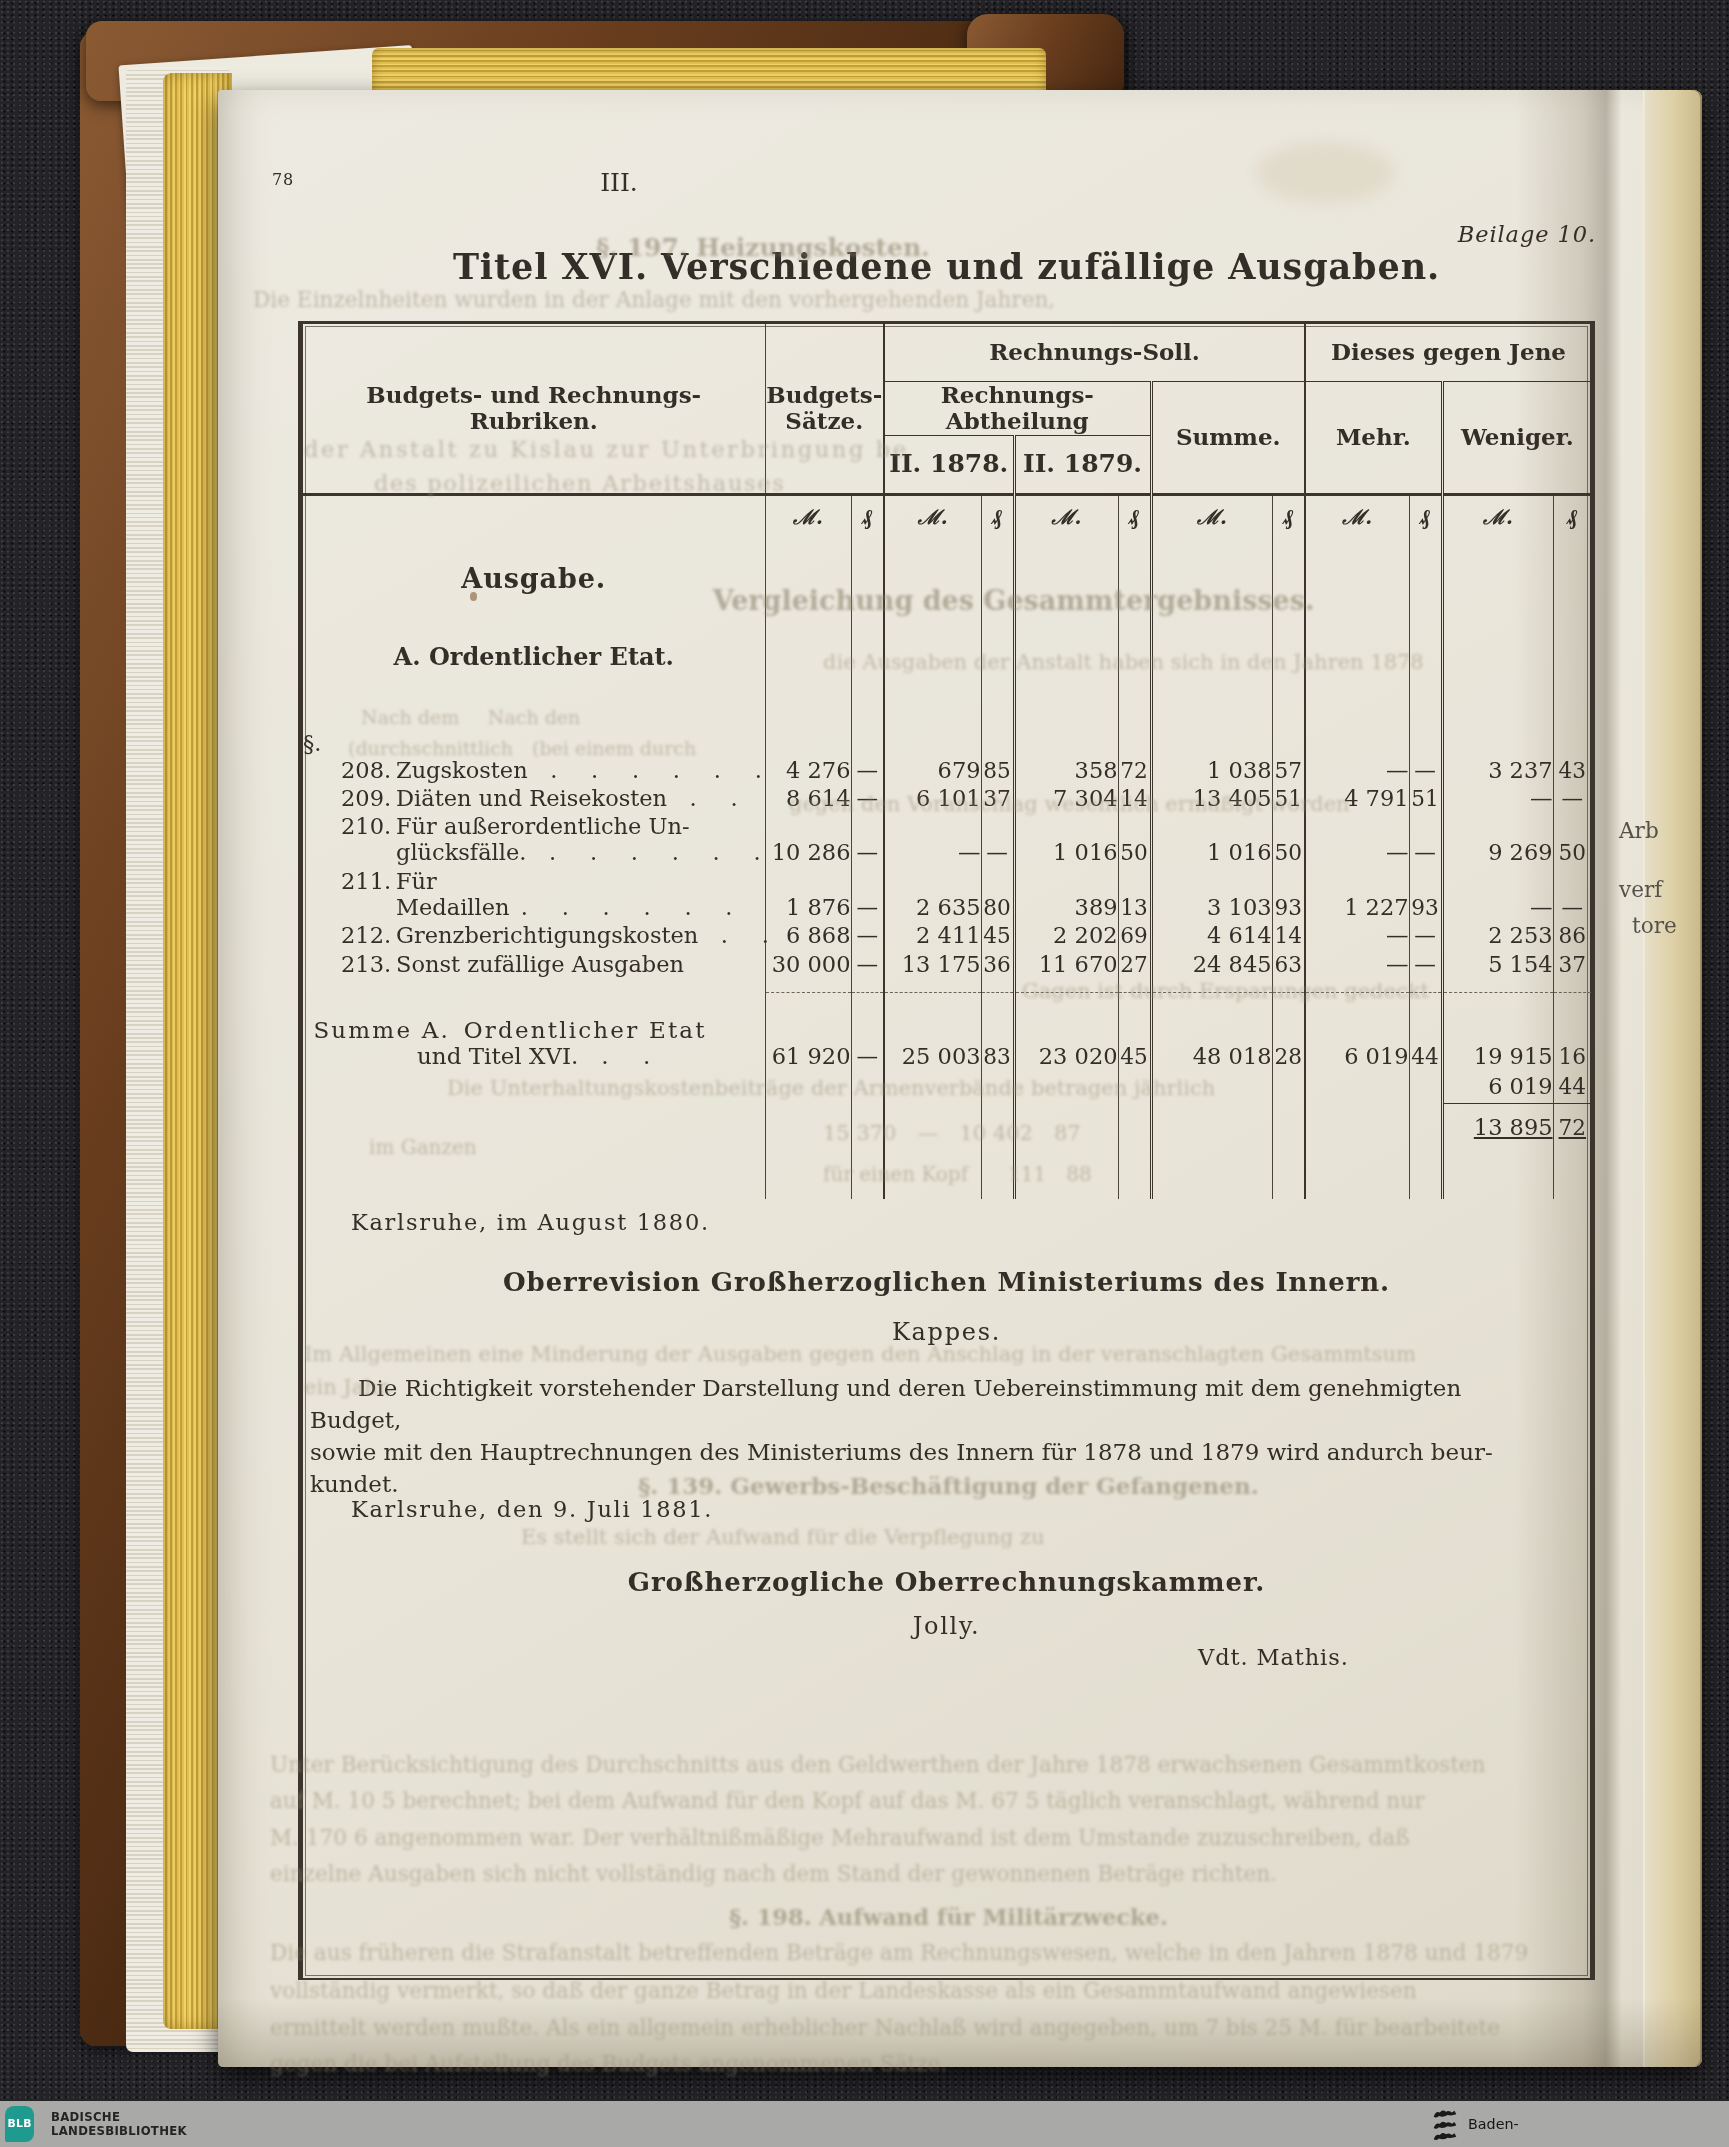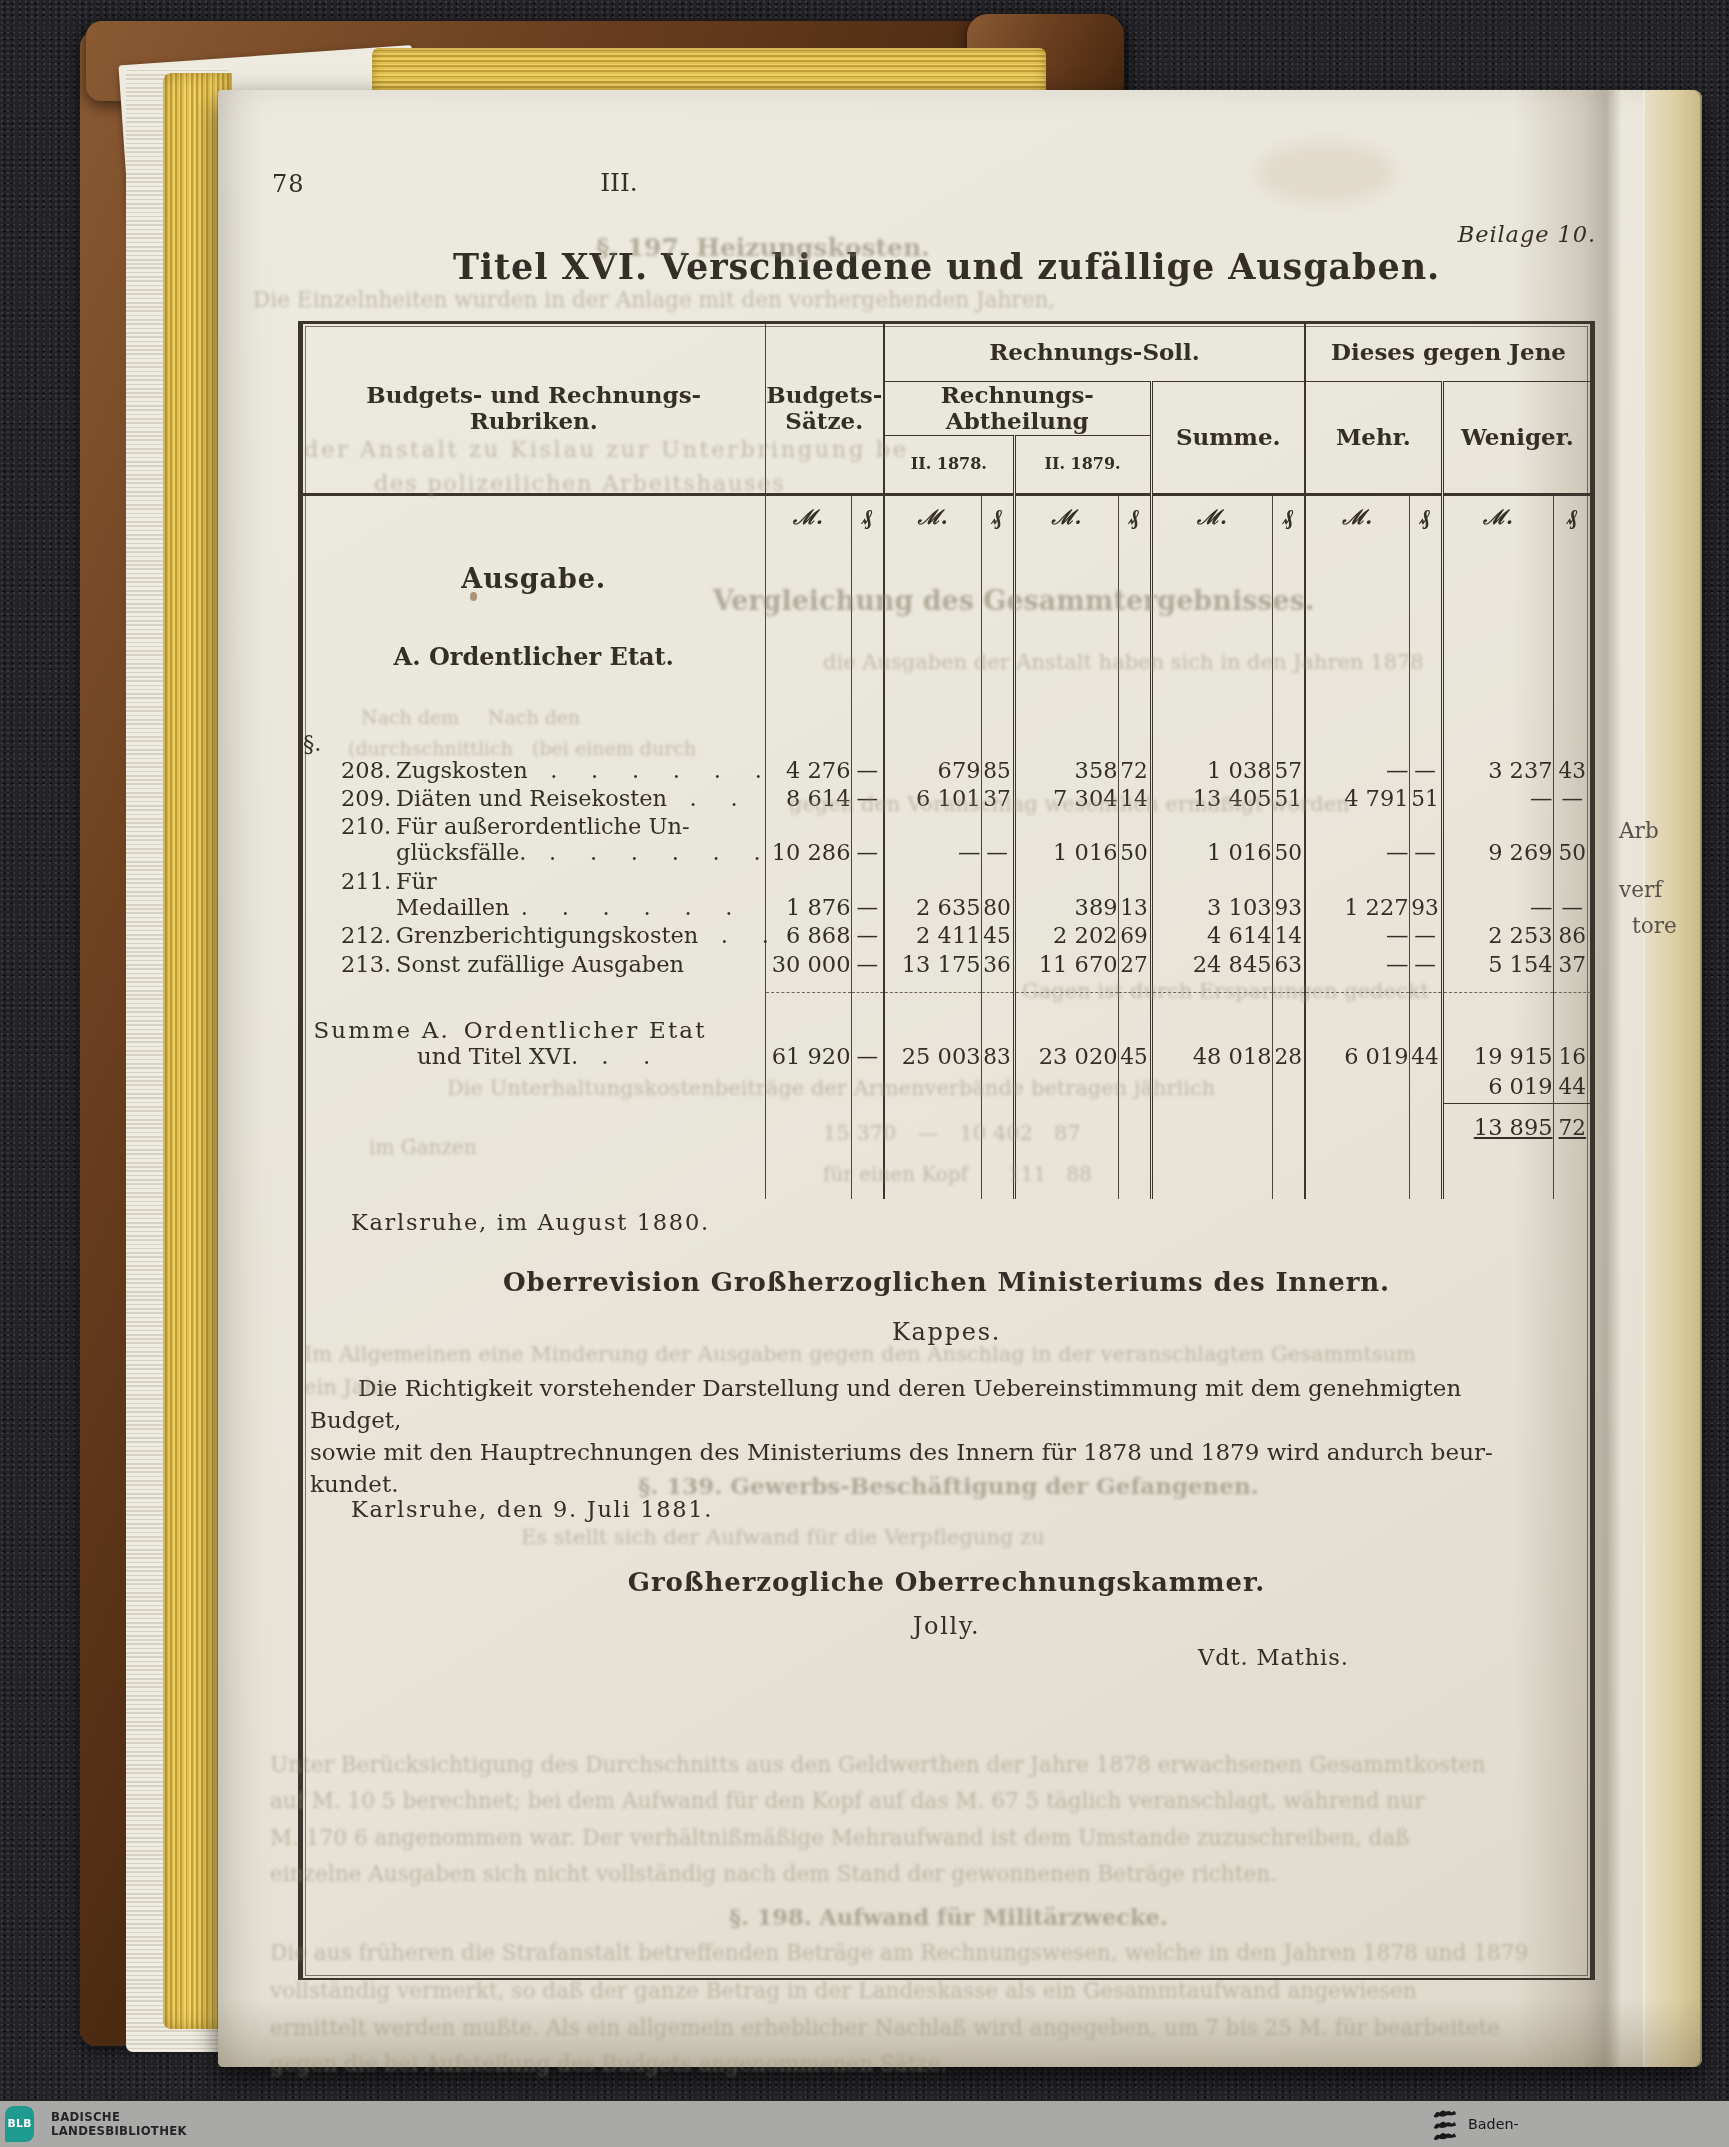--- a/index.html
+++ b/index.html
@@ -22,34 +22,34 @@
     border-radius:7px; box-shadow:inset 0 0 12px rgba(120,90,20,.5);}
   .page-main{background:linear-gradient(150deg,#edeae1 0%,#e8e4d8 55%,#ded9ca 100%);
     border-radius:3.5px 8.6px 8.6px 5.2px;
     box-shadow:0 10.4px 26px rgba(0,0,0,.65), inset 26px 0 48px -24px rgba(96,84,60,.40), inset -2.6px 0 7px rgba(255,255,255,.22);}
   .fold-shadow{background:linear-gradient(90deg, transparent 0%, rgba(115,100,75,.22) 52%, rgba(70,60,42,.30) 70%, rgba(240,235,220,.18) 82%, transparent 100%);}
   .next-edge{background:linear-gradient(90deg,#e7dfc9,#ddcfa4 55%,#c9b887);
     box-shadow:inset -1.7px 0 0 rgba(90,75,45,.5), inset 1.7px 0 0 rgba(255,255,255,.4);}
   .bottom-shade{background:linear-gradient(180deg,transparent,rgba(110,98,72,.30));}
   
   .print{color:#332e27;}
-  .pagenum{font-size:24px;letter-spacing:0.9px;}
+  .pagenum{font-size:16px;letter-spacing:0.9px;}
   .secnum{font-size:25px;text-align:center;}
   .beilage{font-size:22.5px;font-style:italic;text-align:right;letter-spacing:0.9px;}
   .title{font-size:35px;font-weight:bold;text-align:center;letter-spacing:0.9px;}
   .frame{border:3.5px solid #3b352d;border-left-width:5.2px;border-right-width:5.2px;border-bottom-width:2.6px;box-sizing:border-box;background:transparent;}
   .frame-inner{position:absolute;inset:1.7px;border:0.9px solid rgba(59,53,45,.65);pointer-events:none;}
   table.budget{border-collapse:collapse;table-layout:fixed;width:100%;}
   table.budget th, table.budget td{padding:0;margin:0;vertical-align:middle;line-height:1.15;color:#332e27;}
   .brT{border-right:0.9px solid #4a443c;}
   .brM{border-right:2.2px solid #3b352d;}
   .brD{border-right:3.5px double #3b352d;}
   .hb{border-bottom:1.6px solid #3b352d;}
   th.hcell{font-weight:600;font-size:23px;text-align:center;white-space:pre-line;}
-  th.years{font-size:16px;font-weight:600;}
+  th.years{font-size:25px;font-weight:600;}
   tr.units td{border-top:3px solid #3b352d;font-size:20px;font-style:italic;text-align:center;font-weight:600;}
   td.num{text-align:right;padding-right:8.6px;font-size:22.5px;}
   td.pf{text-align:center;font-size:21.6px;}
   tr.data td{vertical-align:bottom;padding-bottom:2.6px;}
   td.rubrik{vertical-align:bottom;padding-bottom:2.6px;}
   .rwrap{display:flex;align-items:flex-start;}
   .rnum{width:55px;text-align:left;padding-left:38px;font-size:22.5px;flex:none;}
   .rtext{flex:1;font-size:22.5px;white-space:pre-line;}
   td.sec{text-align:center;}
   .sec-ausgabe{font-size:27px;font-weight:bold;letter-spacing:0.9px;}

